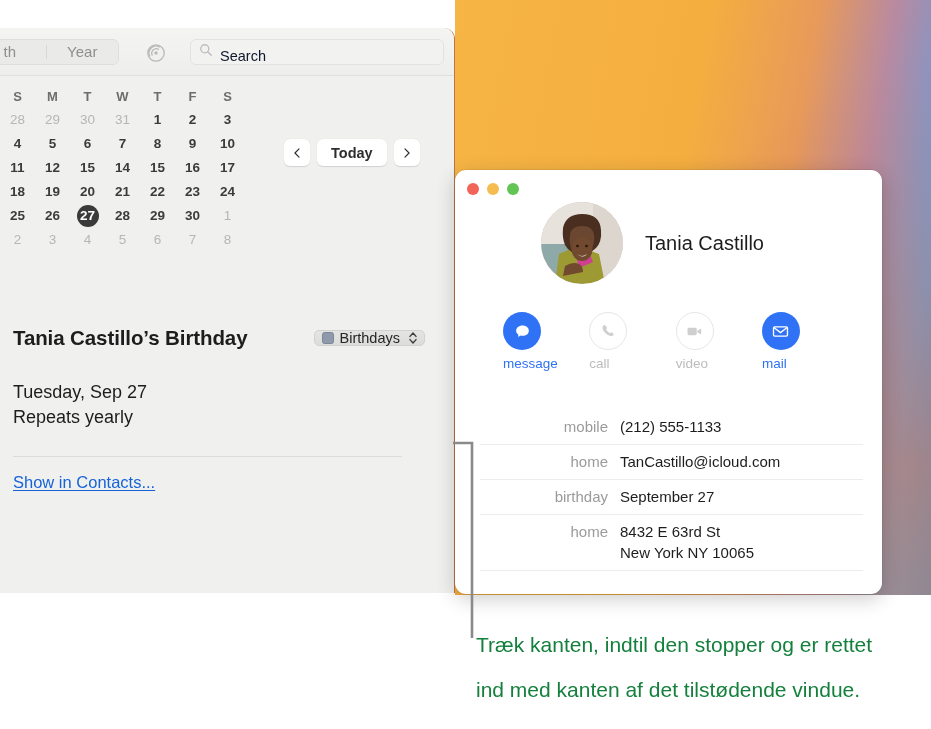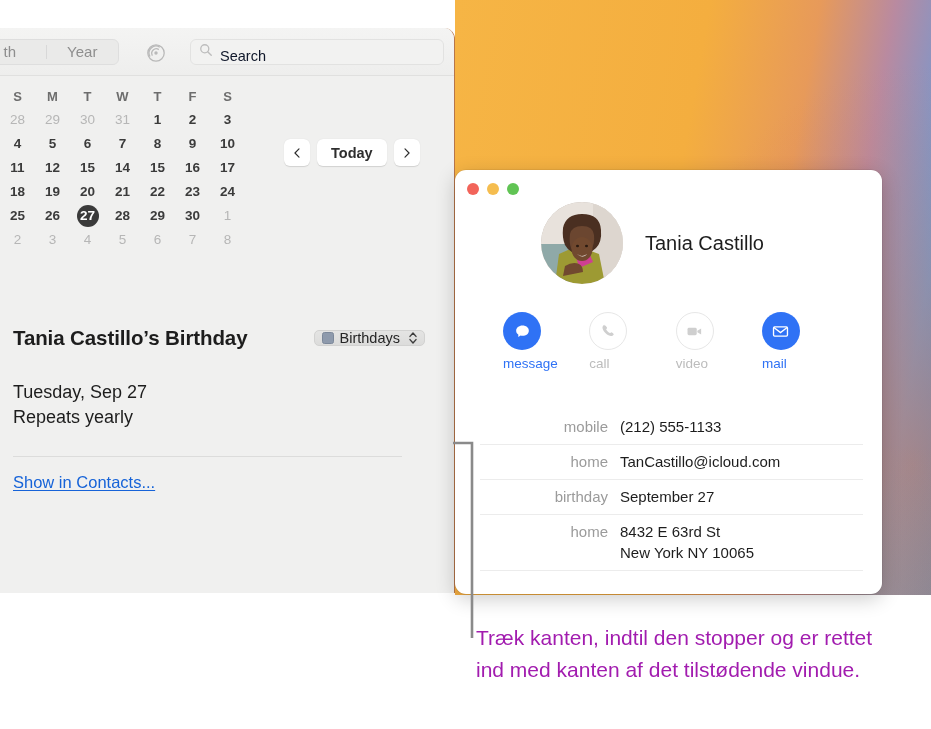--- a/index.html
+++ b/index.html
@@ -157,21 +157,21 @@
     width: 128px; text-align:right; flex:none;
     font-size: 15px; color: #9b9b9b; line-height: 21px;
   }
   .field-val { font-size: 15px; color:#1d1d1d; line-height: 21px; }
   .facetime-icons { display:flex; align-items:center; gap: 10px; height: 21px; }
 
   
   .bracket { position:absolute; left: 452px; top: 440px; }
   .caption {
     position:absolute; left: 476px; top: 622px; width: 420px;
-    font-size: 21px; line-height: 32px; color: #a21caf;
+    font-size: 21px; line-height: 45px; color: #15803d;
   }
 </style>
 </head>
 <body>
 
 <div id="stage">
 
   <div class="wallpaper"></div>
   <div class="wallpaper-bottom"></div>
 

